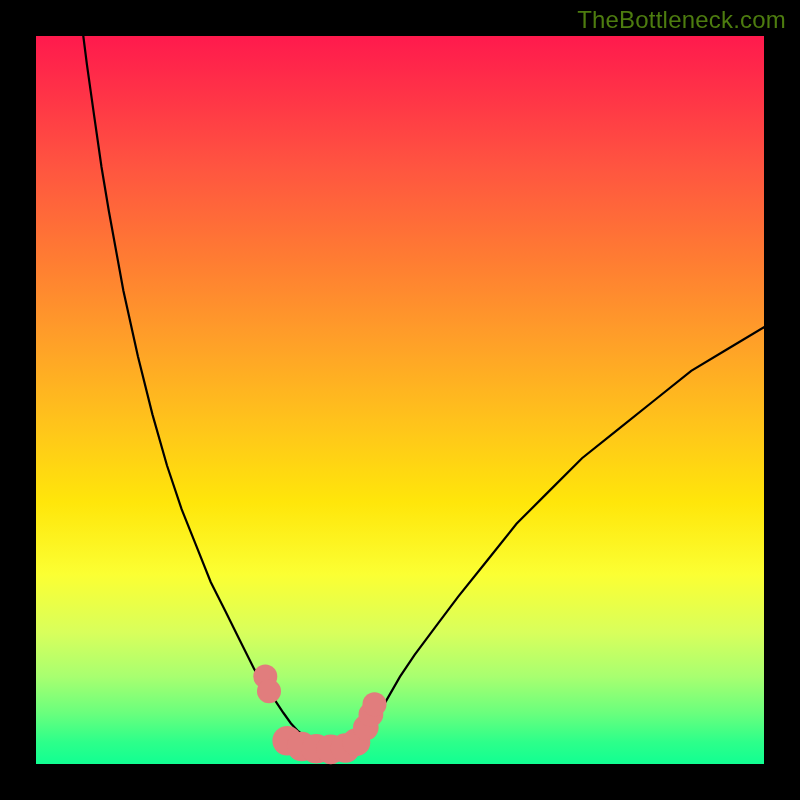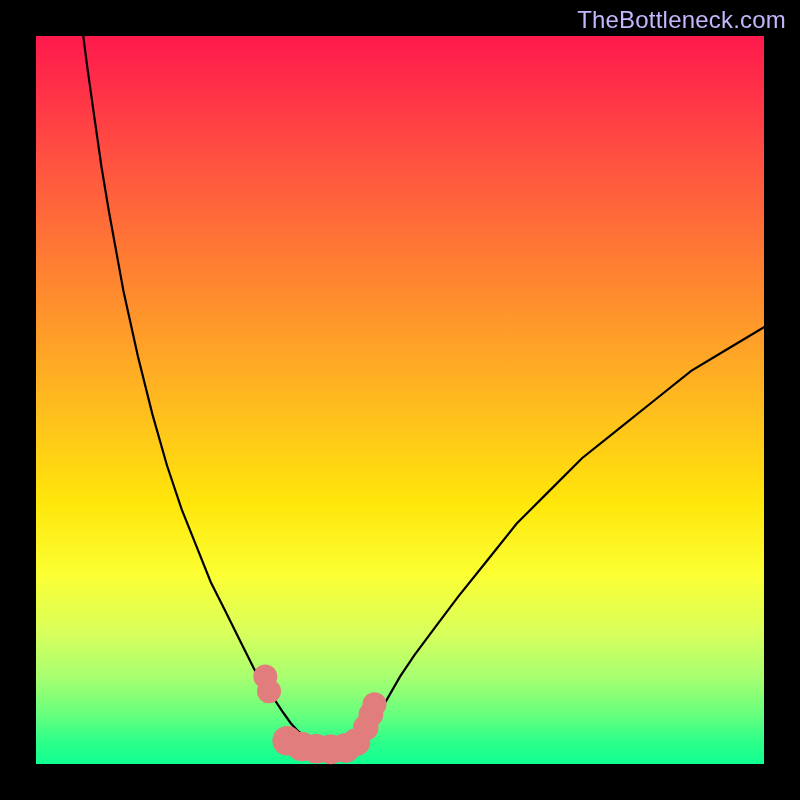--- a/index.html
+++ b/index.html
@@ -40,21 +40,21 @@
       #6aff7d 93%,
       #2dff8a 97%,
       #11ff92 100%
     );
   }
   .watermark {
     position: absolute;
     top: 6px;
     right: 14px;
     font-size: 24px;
-    color: #c4b5fd;
+    color: #4d7c0f;
     letter-spacing: 0.2px;
     font-weight: 400;
   }
   svg.overlay {
     position: absolute;
     left: 0;
     top: 0;
     width: 728px;
     height: 728px;
     overflow: visible;

